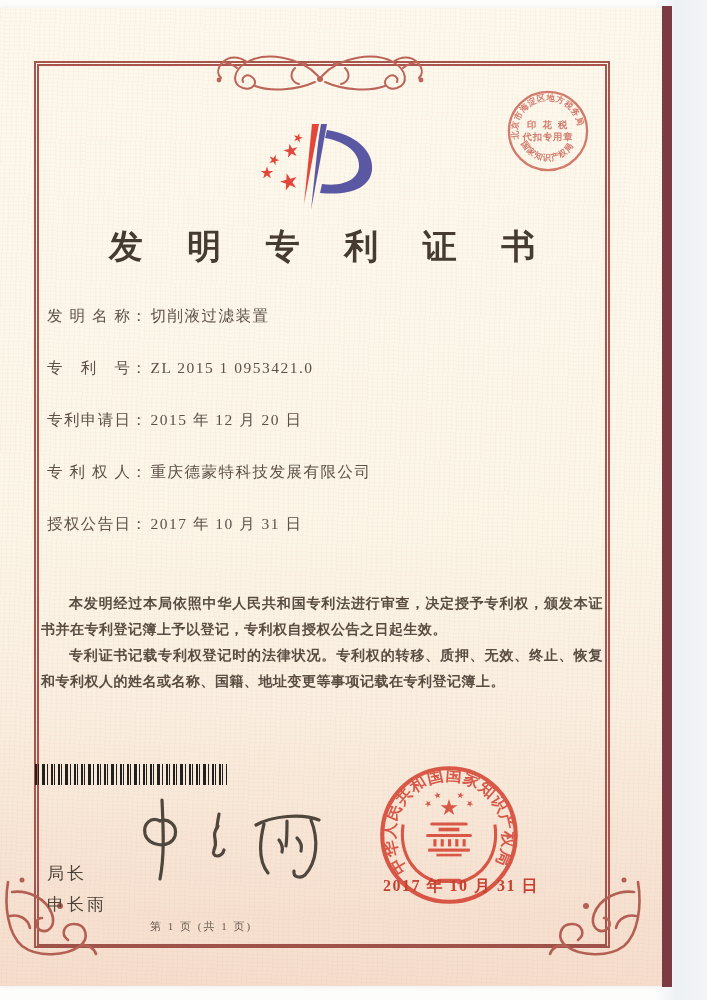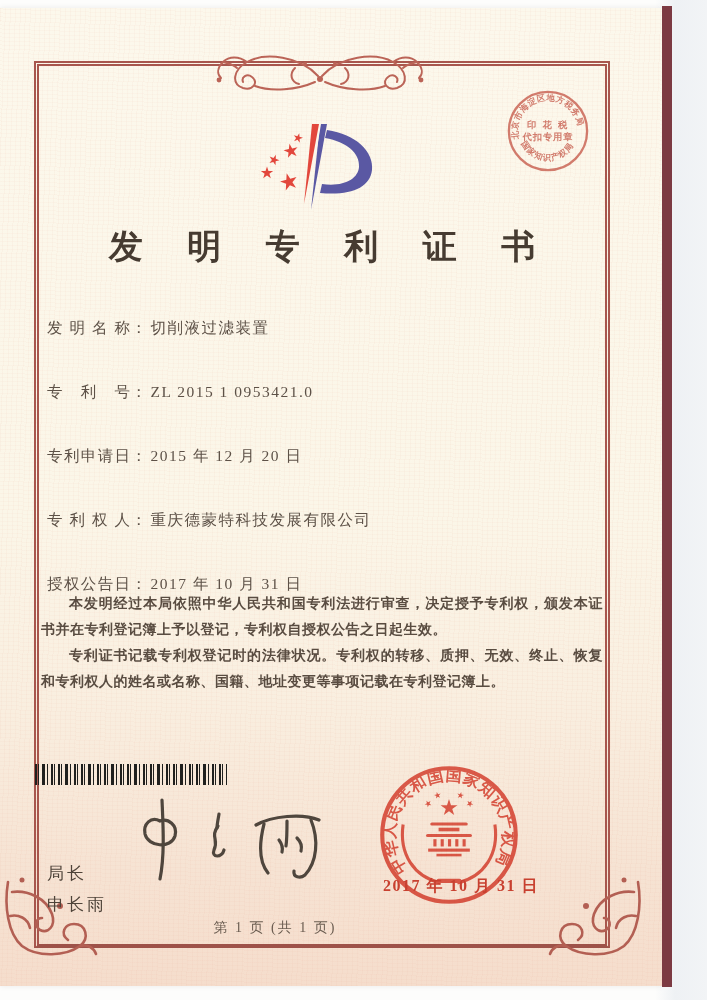--- a/index.html
+++ b/index.html
@@ -23,43 +23,43 @@
   }
   .cert-no{position:absolute;left:47px;top:104px;font-size:15px;letter-spacing:3px;color:#6b5c50;}
   .logo{position:absolute;left:258px;top:112px;}
   .title{
     position:absolute;left:34px;top:216px;width:576px;text-align:center;
     font-size:34px;font-weight:600;letter-spacing:18px;padding-left:18px;box-sizing:border-box;
     color:#463b31;
   }
   .fields{position:absolute;left:47px;top:297px;}
   .frow{margin-bottom:30px;font-size:15.5px;color:#5d5147;line-height:22px;white-space:nowrap;}
-  .flabel{display:inline-block;width:84px;text-align:justify;text-align-last:justify;letter-spacing:1px;margin-top:12px;}
+  .flabel{display:inline-block;width:84px;text-align:justify;text-align-last:justify;letter-spacing:1px;}
   .fcolon{display:inline-block;margin-right:4px;}
   .fvalue{letter-spacing:1.5px;}
   .paras{position:absolute;left:41px;top:583px;width:562px;font-size:14px;line-height:26px;
     color:#594c41;text-align:justify;}
   .paras p{margin:0;text-indent:2em;letter-spacing:0.5px;font-weight:bold;}
   .barcode{position:absolute;left:35px;top:756px;width:192px;height:21px;
     background-image:repeating-linear-gradient(90deg,
       #20201e 0px,#20201e 2px,transparent 2px,transparent 3px,
       #20201e 3px,#20201e 4px,transparent 4px,transparent 7px,
       #20201e 7px,#20201e 10px,transparent 10px,transparent 12px,
       #20201e 12px,#20201e 13px,transparent 13px,transparent 16px,
       #20201e 16px,#20201e 18px,transparent 18px,transparent 19px,
       #20201e 19px,#20201e 20px,transparent 20px,transparent 23px);}
   .signer{position:absolute;left:47px;top:806px;font-size:17px;line-height:31px;
     color:#4e4339;letter-spacing:3px;margin-top:44px;}
   .sig{position:absolute;left:122px;top:786px;}
   .office-seal{position:absolute;left:376px;top:754px;mix-blend-mode:multiply;opacity:0.93;}
   .seal-date{position:absolute;left:383px;top:868px;font-size:16px;color:#c8402f;
     letter-spacing:1.5px;font-weight:600;z-index:5;}
   .tax-seal{position:absolute;left:504px;top:79px;mix-blend-mode:multiply;opacity:0.88;}
-  .footer{position:absolute;left:150px;top:911px;width:250px;text-align:center;
-    font-size:14px;color:#6a5c50;letter-spacing:2px;}
+  .footer{position:absolute;left:150px;top:911px;width:250px;text-align:left;
+    font-size:11px;color:#6a5c50;letter-spacing:2px;}
   .orn{position:absolute;}
   svg{display:block;}
 </style>
 </head>
 <body>
 
 <div class="paper">
 
   <div class="frame"></div>
 

